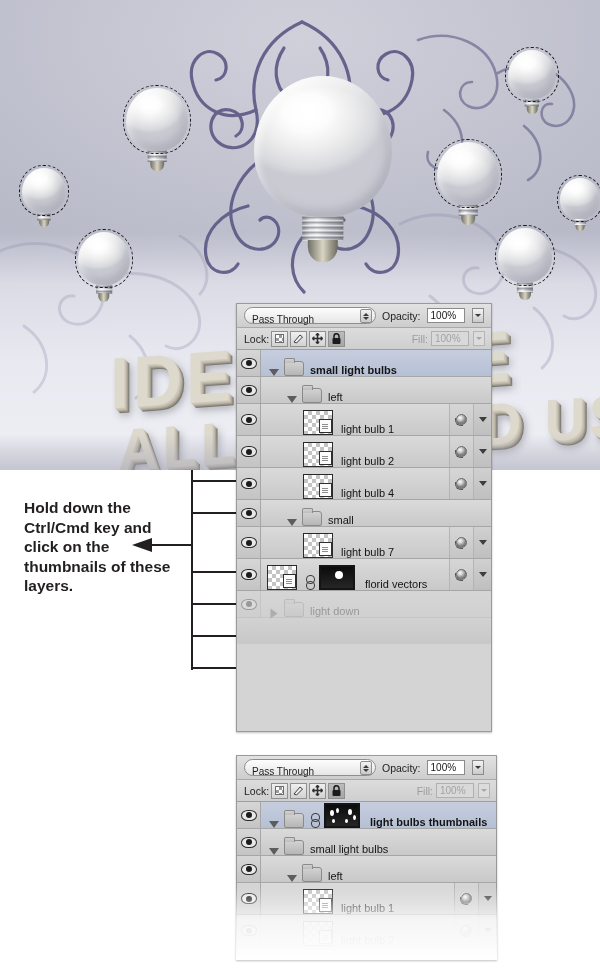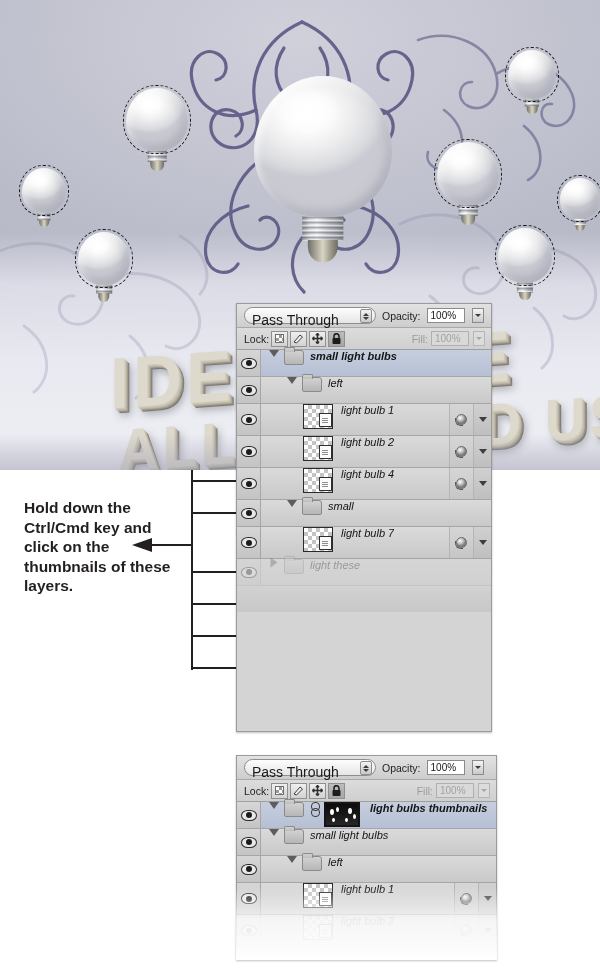--- a/index.html
+++ b/index.html
@@ -105,21 +105,21 @@
     display:flex; align-items:center; gap:6px;
     height:24px; padding:0 6px 0 7px;
     background:linear-gradient(180deg,#e2e2e2,#cdcdcd);
     border-bottom:1px solid #a9a9a9;
   }
   .blend-select{
     position:relative; display:flex; align-items:center;
     width:132px; height:17px; padding:8px 18px 0 7px;
     background:linear-gradient(180deg,#fdfdfd,#e6e6e6);
     border:1px solid #8e8e8e; border-radius:9px;
-    font-size:14px; color:#1b1b1b;
+    font-size:10px; color:#1b1b1b;
   }
   .blend-select .spin{
     position:absolute; right:3px; top:1px; width:12px; height:14px;
     background:linear-gradient(180deg,#f2f2f2,#c9c9c9);
     border:1px solid #8e8e8e; border-radius:2px;
     display:flex; flex-direction:column; align-items:center; justify-content:center; gap:1px;
   }
   .tri-up{ width:0;height:0;border-left:3px solid transparent;border-right:3px solid transparent;border-bottom:3px solid #3b3b3b;}
   .tri-dn{ width:0;height:0;border-left:3px solid transparent;border-right:3px solid transparent;border-top:3px solid #3b3b3b;}
   .lbl{ font-size:10.5px; color:#232323; }
@@ -149,25 +149,24 @@
     display:flex; align-items:center; justify-content:center;
   }
   .lockbtn.on{ background:linear-gradient(180deg,#bcbcbc,#a6a6a6); }
   .chk{ width:9px;height:9px; background:
       linear-gradient(45deg,#9a9a9a 25%,transparent 25%,transparent 75%,#9a9a9a 75%),
       linear-gradient(45deg,#9a9a9a 25%,#fff 25%,#fff 75%,#9a9a9a 75%);
     background-size:6px 6px; background-position:0 0,3px 3px; border:1px solid #6d6d6d;}
 
   .layers-list{ position:relative; }
   .layer-row{
-    position:relative; display:flex; align-items:flex-start;
+    position:relative; display:flex; align-items:flex-end;
     height:32px;
     background:linear-gradient(180deg,#dadada,#c9c9c9);
     border-bottom:1px solid #a6a6a6;
-    font-style:italic;
   }
   .layer-row.selected{ background:linear-gradient(180deg,#c6cede,#b6c0d4); }
   .layer-row.group{ height:27px; }
   .layer-row.ghost{ opacity:.32; }
   .eye-cell{
     width:24px; height:100%; flex:0 0 24px;
     display:flex; align-items:center; justify-content:center;
     background:linear-gradient(180deg,#d6d6d6,#c4c4c4);
     border-right:1px solid #a6a6a6;
   }
@@ -561,28 +560,50 @@
         <span class="layer-name">light bulb 7</span>
         <span class="row-right">
           <span class="fx-badge">
             <span class="ball"></span>
           </span>
           <span class="chev-cell">
             <span class="chev"></span>
           </span>
         </span>
       </div>
+      <div class="layer-row">
+        <span class="eye-cell">
+          <span class="eye"></span>
+        </span>
+        <span class="indent" style="width:6px"></span>
+        <span class="thumb">
+          <span class="doc"></span>
+        </span>
+        <span class="link-ic"></span>
+        <span class="mask single">
+          <span class="blob"></span>
+        </span>
+        <span class="layer-name">florid vectors</span>
+        <span class="row-right">
+          <span class="fx-badge">
+            <span class="ball"></span>
+          </span>
+          <span class="chev-cell">
+            <span class="chev"></span>
+          </span>
+        </span>
+      </div>
       <div class="layer-row group ghost">
         <span class="eye-cell">
           <span class="eye"></span>
         </span>
         <span class="indent" style="width:6px"></span>
         <span class="disc" style="transform:rotate(-90deg);"></span>
         <span class="folder"></span>
-        <span class="layer-name">light these</span>
+        <span class="layer-name">light down</span>
         <span class="row-right"></span>
       </div>
     </div>
   <div class="list-tail"></div>
 </div>
 
 <div class="ps-panel" id="panel-bottom">
   <div class="ps-row-top">
     <div class="blend-select">
       <span>Pass Through</span>

